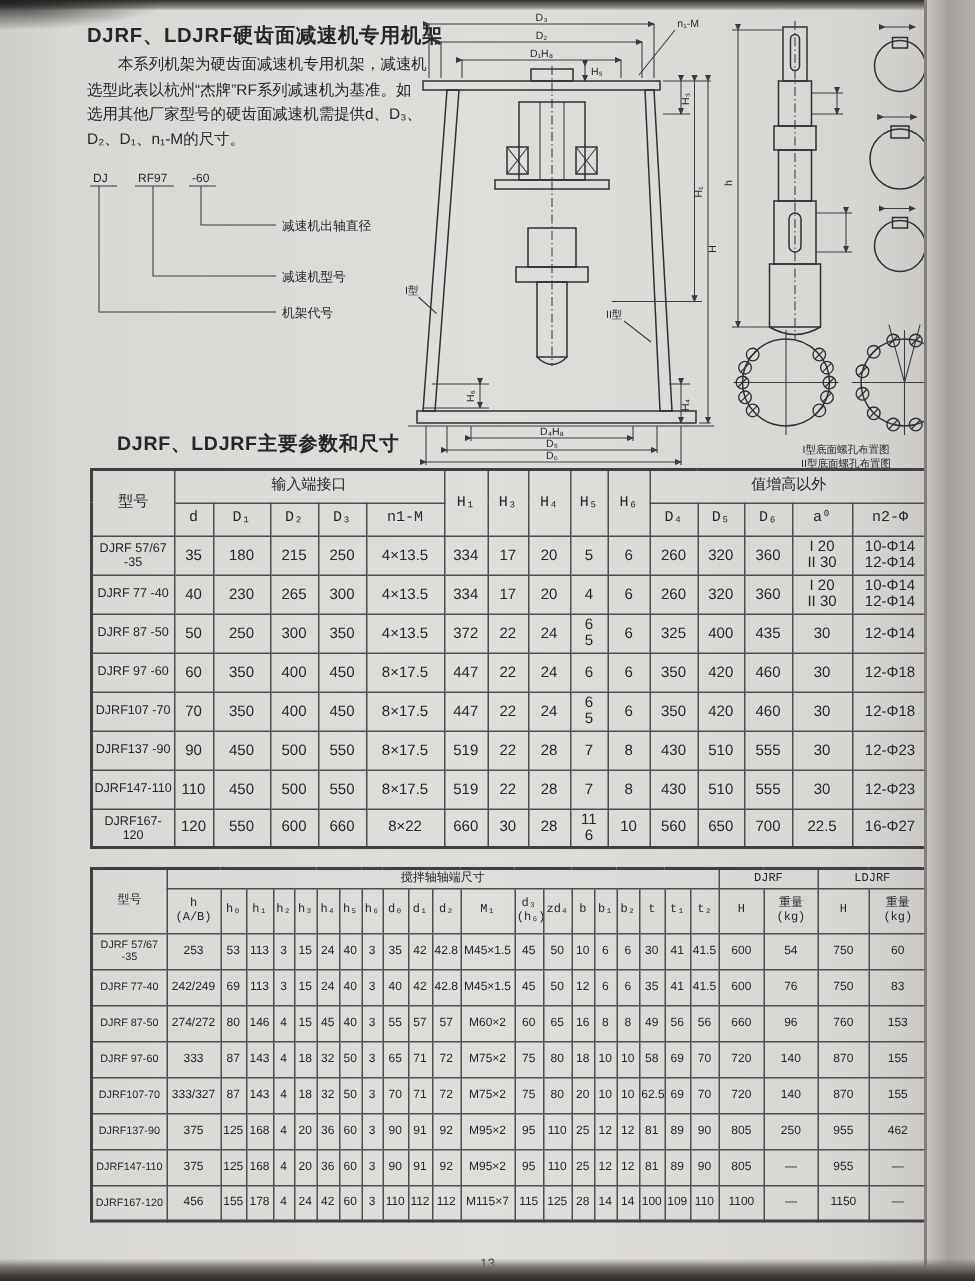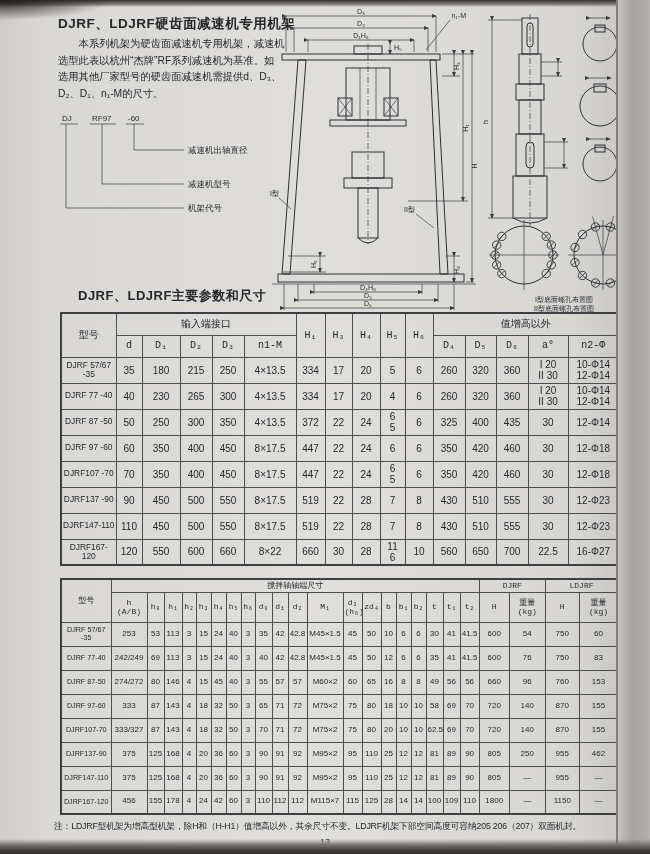--- a/index.html
+++ b/index.html
@@ -1331,35 +1331,34 @@
           <td>
             <div>100</div>
           </td>
           <td>
             <div>109</div>
           </td>
           <td>
             <div>110</div>
           </td>
           <td>
-            <div>1800</div>
+            <div>1100</div>
           </td>
           <td>
             <div>—</div>
           </td>
           <td>
             <div>1150</div>
           </td>
           <td>
             <div>—</div>
           </td>
         </tr>
       </tbody>
   </table>
 
-  <div class="abs" id="note">注：LDJRF型机架为增高型机架，除H和（H-H1）值增高以外，其余尺寸不变。LDJRF机架下部空间高度可容纳205 206（207）双面机封。</div>
   <div class="abs" id="pgnum">13</div>
 
   <div class="abs edge-top"></div>
   <div class="abs corner-tl"></div>
   <div class="abs edge-right"></div>
   <div class="abs edge-bottom"></div>
 </div>
 
 </body></html>

